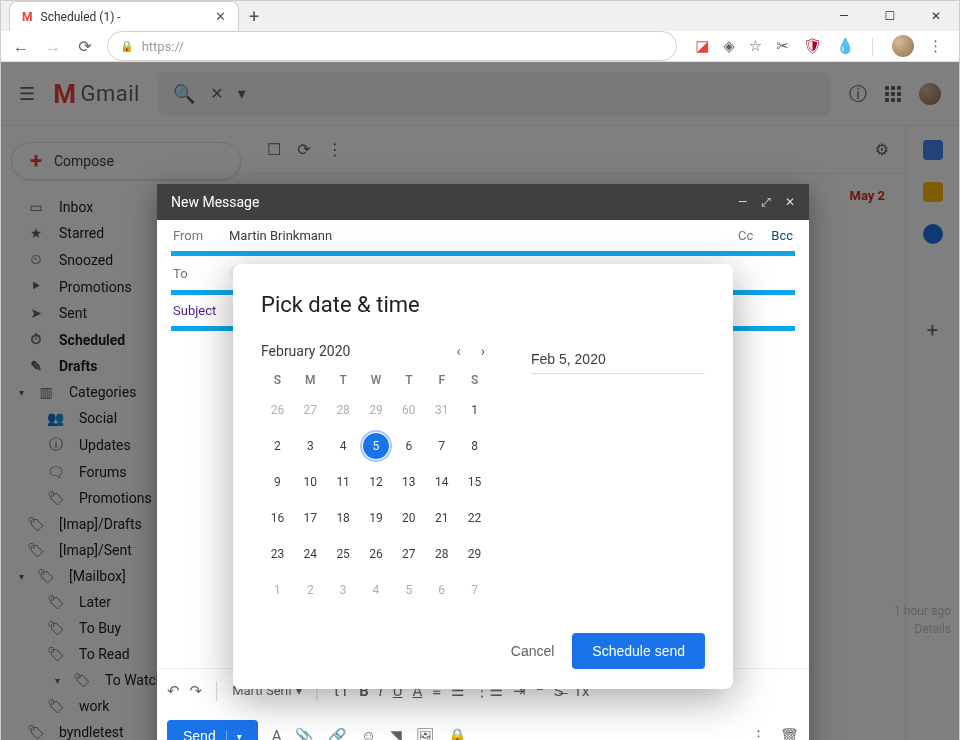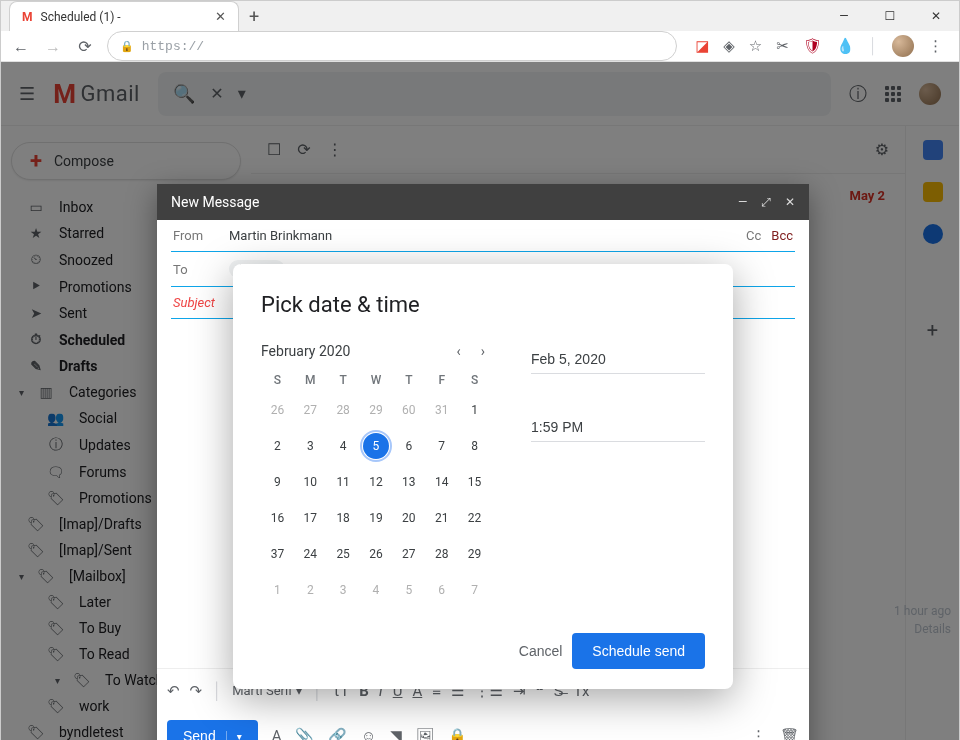--- a/index.html
+++ b/index.html
@@ -47,21 +47,21 @@
   .rightrail { width:54px; border-left:1px solid #eee; display:flex; flex-direction:column; align-items:center; padding-top:14px; gap:22px;}
   .rr-icon { width:20px; height:20px; border-radius:4px;}
   
   .dim { position:absolute; inset:0; background:rgba(0,0,0,.5); }
   
   .compose-win { position:absolute; left:156px; top:122px; width:652px; height:580px; background:#fff; box-shadow:0 8px 28px rgba(0,0,0,.4); display:flex; flex-direction:column;}
   .compose-hdr { background:#404040; color:#fff; height:36px; display:flex; align-items:center; padding:0 14px; font-size:14px;}
   .compose-hdr .sp { flex:1;}
   .compose-hdr .wicn { margin-left:14px; font-size:12px; cursor:pointer; color:#ddd;}
   .compose-body { flex:1; padding:0 14px; font-size:13px; color:#5f6368;}
-  .crow { display:flex; align-items:center; gap:10px; border-bottom:1px solid #0ea5e9; padding:8px 2px; font-size:13px;}
+  .crow { display:flex; align-items:center; gap:10px; border-bottom:5px solid #0ea5e9; padding:8px 2px; font-size:13px;}
   .crow .lbl { color:#777; width:46px;}
   .chip { background:#f1f3f4; border-radius:12px; padding:2px 10px; font-size:12px; color:#3c4043;}
   .crow .cc { margin-left:auto; color:#777; cursor:pointer;}
   .compose-toolbar { border-top:1px solid #eee; padding:6px 10px; display:flex; align-items:center; gap:10px; height:44px; color:#5f6368;}
   .compose-actions { padding:8px 10px 12px 10px; display:flex; align-items:center; gap:14px; color:#5f6368;}
   .send-btn { background:#1a73e8; color:#fff; border:none; border-radius:4px; padding:8px 16px; font-size:14px; cursor:pointer; display:flex; align-items:center; gap:10px;}
   .send-btn .drop { border-left:1px solid rgba(255,255,255,.4); padding-left:10px; font-size:10px;}
   .cicn { font-size:15px; cursor:pointer;}
   
   .modal { position:absolute; left:232px; top:202px; width:500px; background:#fff; border-radius:8px; box-shadow:0 10px 40px rgba(0,0,0,.35); padding:28px 28px 20px 28px; z-index:50;}
@@ -70,21 +70,21 @@
   .cal { width:230px;}
   .cal-head { display:flex; align-items:flex-start; font-size:14px; color:#3c4043; margin-bottom:14px;}
   .cal-head .nav { margin-left:auto; display:flex; gap:20px; color:#5f6368; cursor:pointer; font-size:14px; padding-right:6px;}
   .cal-grid { display:grid; grid-template-columns: repeat(7, 1fr); text-align:center; font-size:12px; row-gap:10px;}
   .cal-grid .dow { color:#70757a; font-weight:500;}
   .cal-grid .d { color:#3c4043; cursor:pointer; width:26px; height:26px; line-height:26px; border-radius:50%; margin:0 auto;}
   .cal-grid .d.off { color:#b0b0b0;}
   .cal-grid .d.sel { background:#1a73e8; color:#fff; outline:2px solid #a7c7fa; outline-offset:1px;}
   .dtcol { flex:1; display:flex; flex-direction:column; gap:41px; padding-top:4px;}
   .dtfield { border:none; border-bottom:1px solid #dadce0; font-size:14px; color:#3c4043; padding:4px 0 6px 0; outline:none; width:100%; background:transparent;}
-  .modal-actions { display:flex; justify-content:flex-end; gap:0; margin-top:30px; align-items:center;}
+  .modal-actions { display:flex; justify-content:flex-end; gap:8px; margin-top:30px; align-items:center;}
   .btn-flat { background:none; border:none; color:#5f6368; font-size:14px; padding:8px 10px; cursor:pointer;}
   .btn-primary { background:#1a73e8; color:#fff; border:none; border-radius:4px; padding:10px 20px; font-size:14px; font-weight:500; cursor:pointer;}
   .details-block { position:absolute; right:8px; top:540px; text-align:right; font-size:12px; color:#5f6368; z-index:5; line-height:1.5;}
 </style>
 </head>
 <body>
 
 <div class="browser-chrome">
 
   <div class="titlebar">
@@ -100,21 +100,21 @@
       <div>✕</div>
     </div>
   </div>
 
   <div class="addrbar">
     <span class="nav-icn">←</span>
     <span class="nav-icn nav-fwd">→</span>
     <span class="nav-icn">⟳</span>
     <div class="urlbox">
       <span class="lock">🔒</span>
-      <span style="color:#9aa0a6;font-family:Liberation Mono, monospace;">https://</span>
+      <span style="color:#9aa0a6;">https://</span>
     </div>
     <div class="ext-area">
       <span style="color:#ea4335;">◪</span>
       <span>◈</span>
       <span>☆</span>
       <span>✂</span>
       <span style="color:#b00020;">🛡</span>
       <span style="color:#1a73e8;">💧</span>
       <span style="color:#dadce0;">│</span>
       <div class="avatar-sm"></div>
@@ -287,28 +287,28 @@
         <span class="sp"></span>
         <span class="wicn">—</span>
         <span class="wicn">⤢</span>
         <span class="wicn">✕</span>
       </div>
       <div class="compose-body">
         <div class="crow">
           <span class="lbl">From</span>
           <span style="color:#3c4043;">Martin Brinkmann</span>
           <span class="cc">Cc</span>
-          <span class="" style="color:#7f1d1d;">Bcc</span>
+          <span class="" style="color:#0c4a6e;margin-left:8px;">Bcc</span>
         </div>
         <div class="crow">
           <span class="lbl">To</span>
           <span class="chip">Marti…</span>
         </div>
         <div class="crow">
-          <span style="color:#ef4444;font-style:italic;">Subject</span>
+          <span style="color:#4c1d95;">Subject</span>
         </div>
         <div style="height:300px;"></div>
       </div>
       <div class="compose-toolbar">
         <span class="cicn">↶</span>
         <span class="cicn">↷</span>
         <span style="color:#dadce0;">│</span>
         <span class="cicn" style="font-size:13px;">Marti Serif ▾</span>
         <span style="color:#dadce0;">│</span>
         <span class="cicn">τT</span>
@@ -382,39 +382,38 @@
               <div class="d">13</div>
               <div class="d">14</div>
               <div class="d">15</div>
               <div class="d">16</div>
               <div class="d">17</div>
               <div class="d">18</div>
               <div class="d">19</div>
               <div class="d">20</div>
               <div class="d">21</div>
               <div class="d">22</div>
-              <div class="d">37</div>
+              <div class="d">23</div>
               <div class="d">24</div>
               <div class="d">25</div>
               <div class="d">26</div>
               <div class="d">27</div>
               <div class="d">28</div>
               <div class="d">29</div>
               <div class="d off">1</div>
               <div class="d off">2</div>
               <div class="d off">3</div>
               <div class="d off">4</div>
               <div class="d off">5</div>
               <div class="d off">6</div>
               <div class="d off">7</div>
             </div>
         </div>
         <div class="dtcol">
           <input class="dtfield" value="Feb 5, 2020" style="">
-          <input class="dtfield" value="1:59 PM" style="">
         </div>
       </div>
       <div class="modal-actions">
         <button class="btn-flat">Cancel</button>
         <button class="btn-primary">Schedule send</button>
       </div>
     </div>
 
   </div>
 </div>

